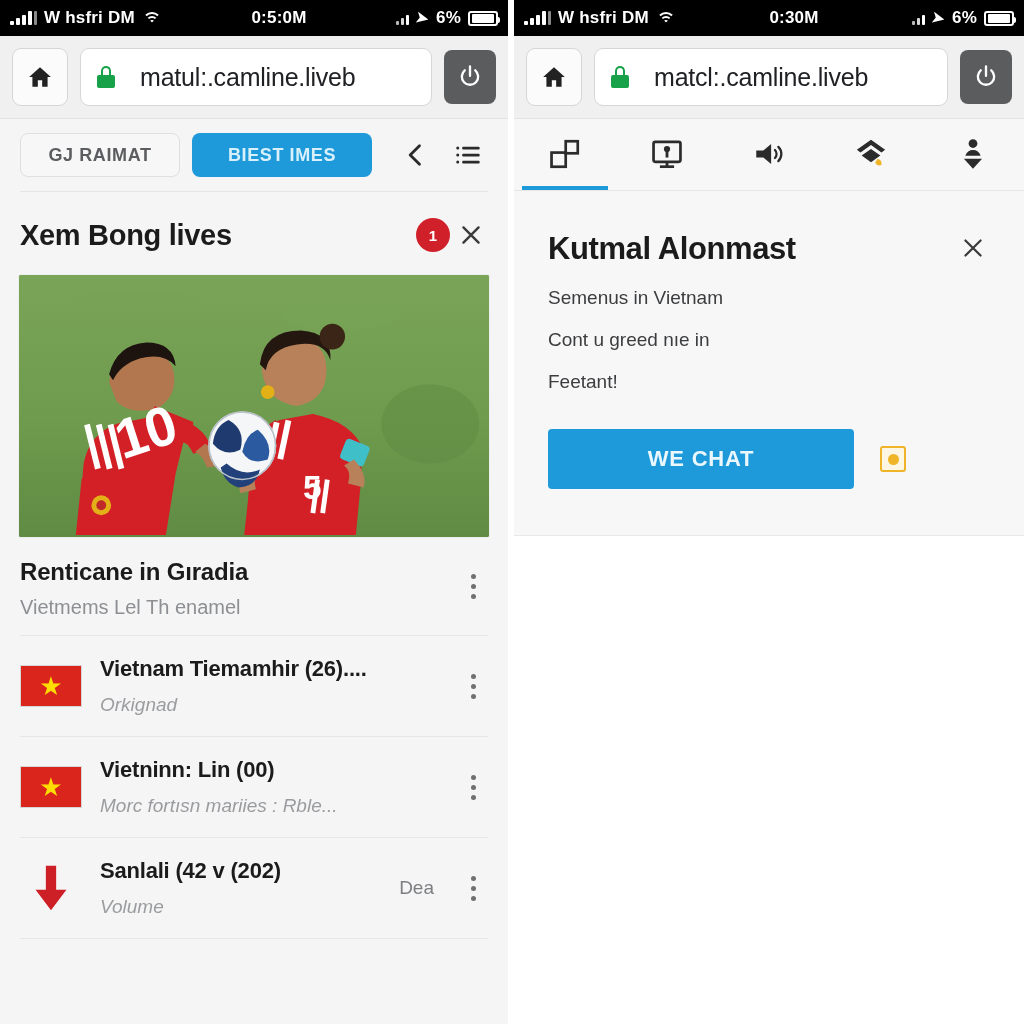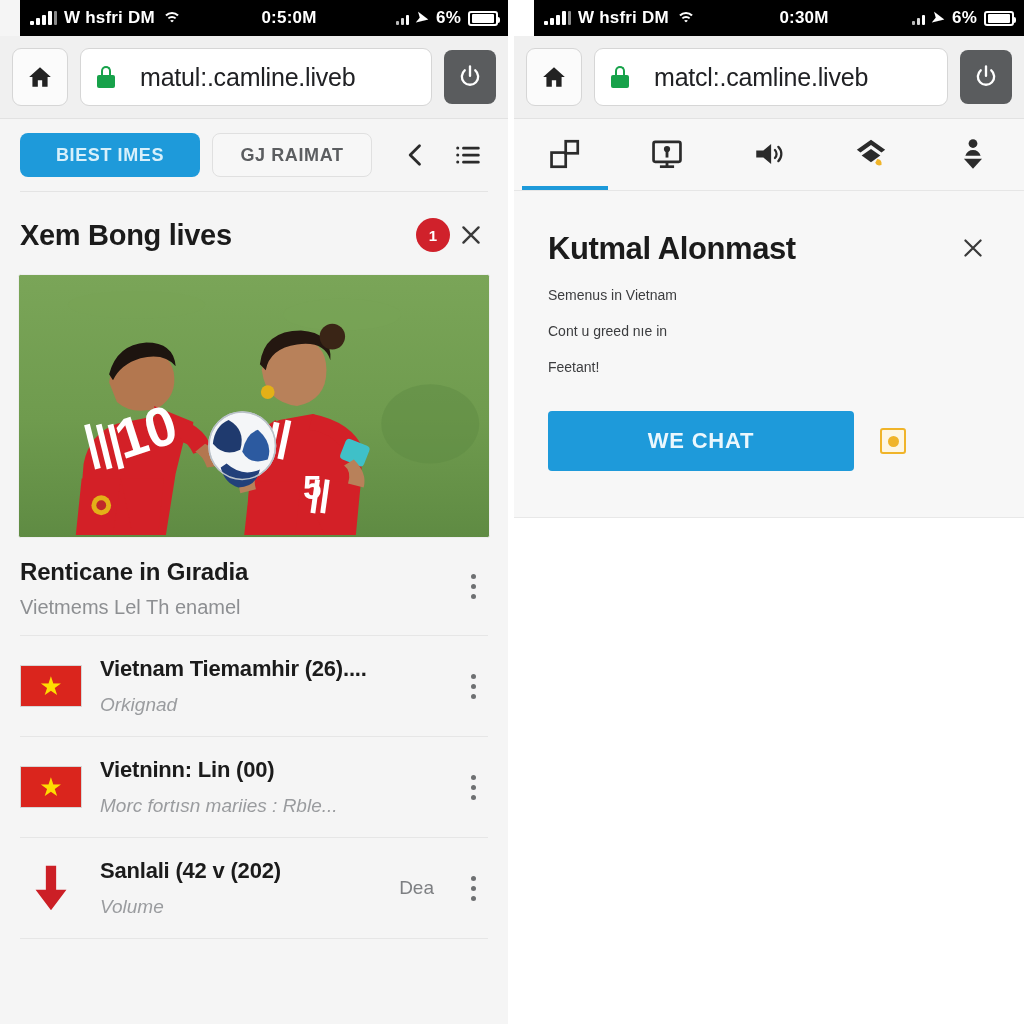--- a/index.html
+++ b/index.html
@@ -13,21 +13,21 @@
 
   .panel { position: relative; height: 1024px; overflow: hidden; }
   .panel-left  { width: 508px; background: #f5f5f5; }
   .panel-gap   { width: 6px; background: #ffffff; }
   .panel-right { width: 510px; background: #ffffff; }
 
   
   .statusbar {
     height: 36px; background: #000000; color: #ffffff;
     display: flex; align-items: center; padding: 0 10px;
-    font-size: 17px; font-weight: bold; letter-spacing: .2px; margin-left: 20px;
+    font-size: 17px; font-weight: bold; letter-spacing: .2px;
   }
   .sb-left  { display: flex; align-items: center; gap: 7px; }
   .sb-mid   { flex: 1; text-align: center; }
   .sb-right { display: flex; align-items: center; gap: 7px; }
 
   .bars { display: flex; align-items: flex-end; gap: 2px; height: 14px; }
   .bars i { width: 4px; background: #ffffff; border-radius: 1px; display:block; }
   .bars i:nth-child(1){ height: 4px; }
   .bars i:nth-child(2){ height: 7px; }
   .bars i:nth-child(3){ height: 10px; }
@@ -152,21 +152,21 @@
   }
   .tool svg { width: 34px; height: 34px; }
   .tool.active::after {
     content:''; position:absolute; left: 8%; right: 8%; bottom: 0; height: 4px; background:#1e9ada;
   }
   .rt-card { background: #f7f7f7; padding: 40px 34px 46px 34px; border-bottom:1px solid #e8e8e8;}
   .rt-title-row { display:flex; align-items:flex-start; gap: 14px; }
   .rt-title { font-size: 31px; font-weight: bold; color:#1b1b1b; flex:1; letter-spacing:-.4px;}
   .rt-close { width: 34px; height:34px; display:flex; align-items:center; justify-content:center; flex:none; }
   .rt-close svg { width: 26px; height: 26px; }
-  .rt-line { font-size: 14px; color: #3c3d3f; margin-top: 20px; }
+  .rt-line { font-size: 19px; color: #3c3d3f; margin-top: 20px; }
   .rt-actions { display:flex; align-items:center; gap: 26px; margin-top: 36px; }
   .wechat-btn {
     width: 306px; height: 60px; background:#1e9ada; border-radius: 4px;
     display:flex; align-items:center; justify-content:center;
     color:#eaf7fd; font-size:22px; font-weight:bold; letter-spacing:.8px;
   }
   .yellow-icon { width: 26px; height: 26px; border: 2.5px solid #f0b429; border-radius: 3px;
     display:flex; align-items:center; justify-content:center; background:#fdf6e3; }
   .yellow-icon i { width: 11px; height: 11px; border-radius:50%; background:#f0b429; display:block; }
   .rt-blank { background:#ffffff; height: 416px; }
@@ -224,22 +224,22 @@
       </div>
       <div class="power-btn">
         <svg viewBox="0 0 24 24">
           <path fill="none" stroke="#fff" stroke-width="2" stroke-linecap="round" d="M7.5 6.3a7 7 0 1 0 9 0"></path>
           <path fill="none" stroke="#fff" stroke-width="2" stroke-linecap="round" d="M12 3v8"></path>
         </svg>
       </div>
     </div>
 
     <div class="tabbar">
+      <div class="pill inactive">GJ RAIMAT</div>
       <div class="pill active">BIEST IMES</div>
-      <div class="pill inactive">GJ RAIMAT</div>
       <div class="tab-spacer"></div>
       <div class="icon-btn">
         <svg viewBox="0 0 24 24">
           <path fill="none" stroke="#2b2b2b" stroke-width="2.4" stroke-linecap="round" stroke-linejoin="round" d="M15 4 7 12l8 8"></path>
         </svg>
       </div>
       <div class="icon-btn">
         <svg viewBox="0 0 24 24">
           <g fill="#2b2b2b">
             <circle cx="3.2" cy="6" r="1.3"></circle>

